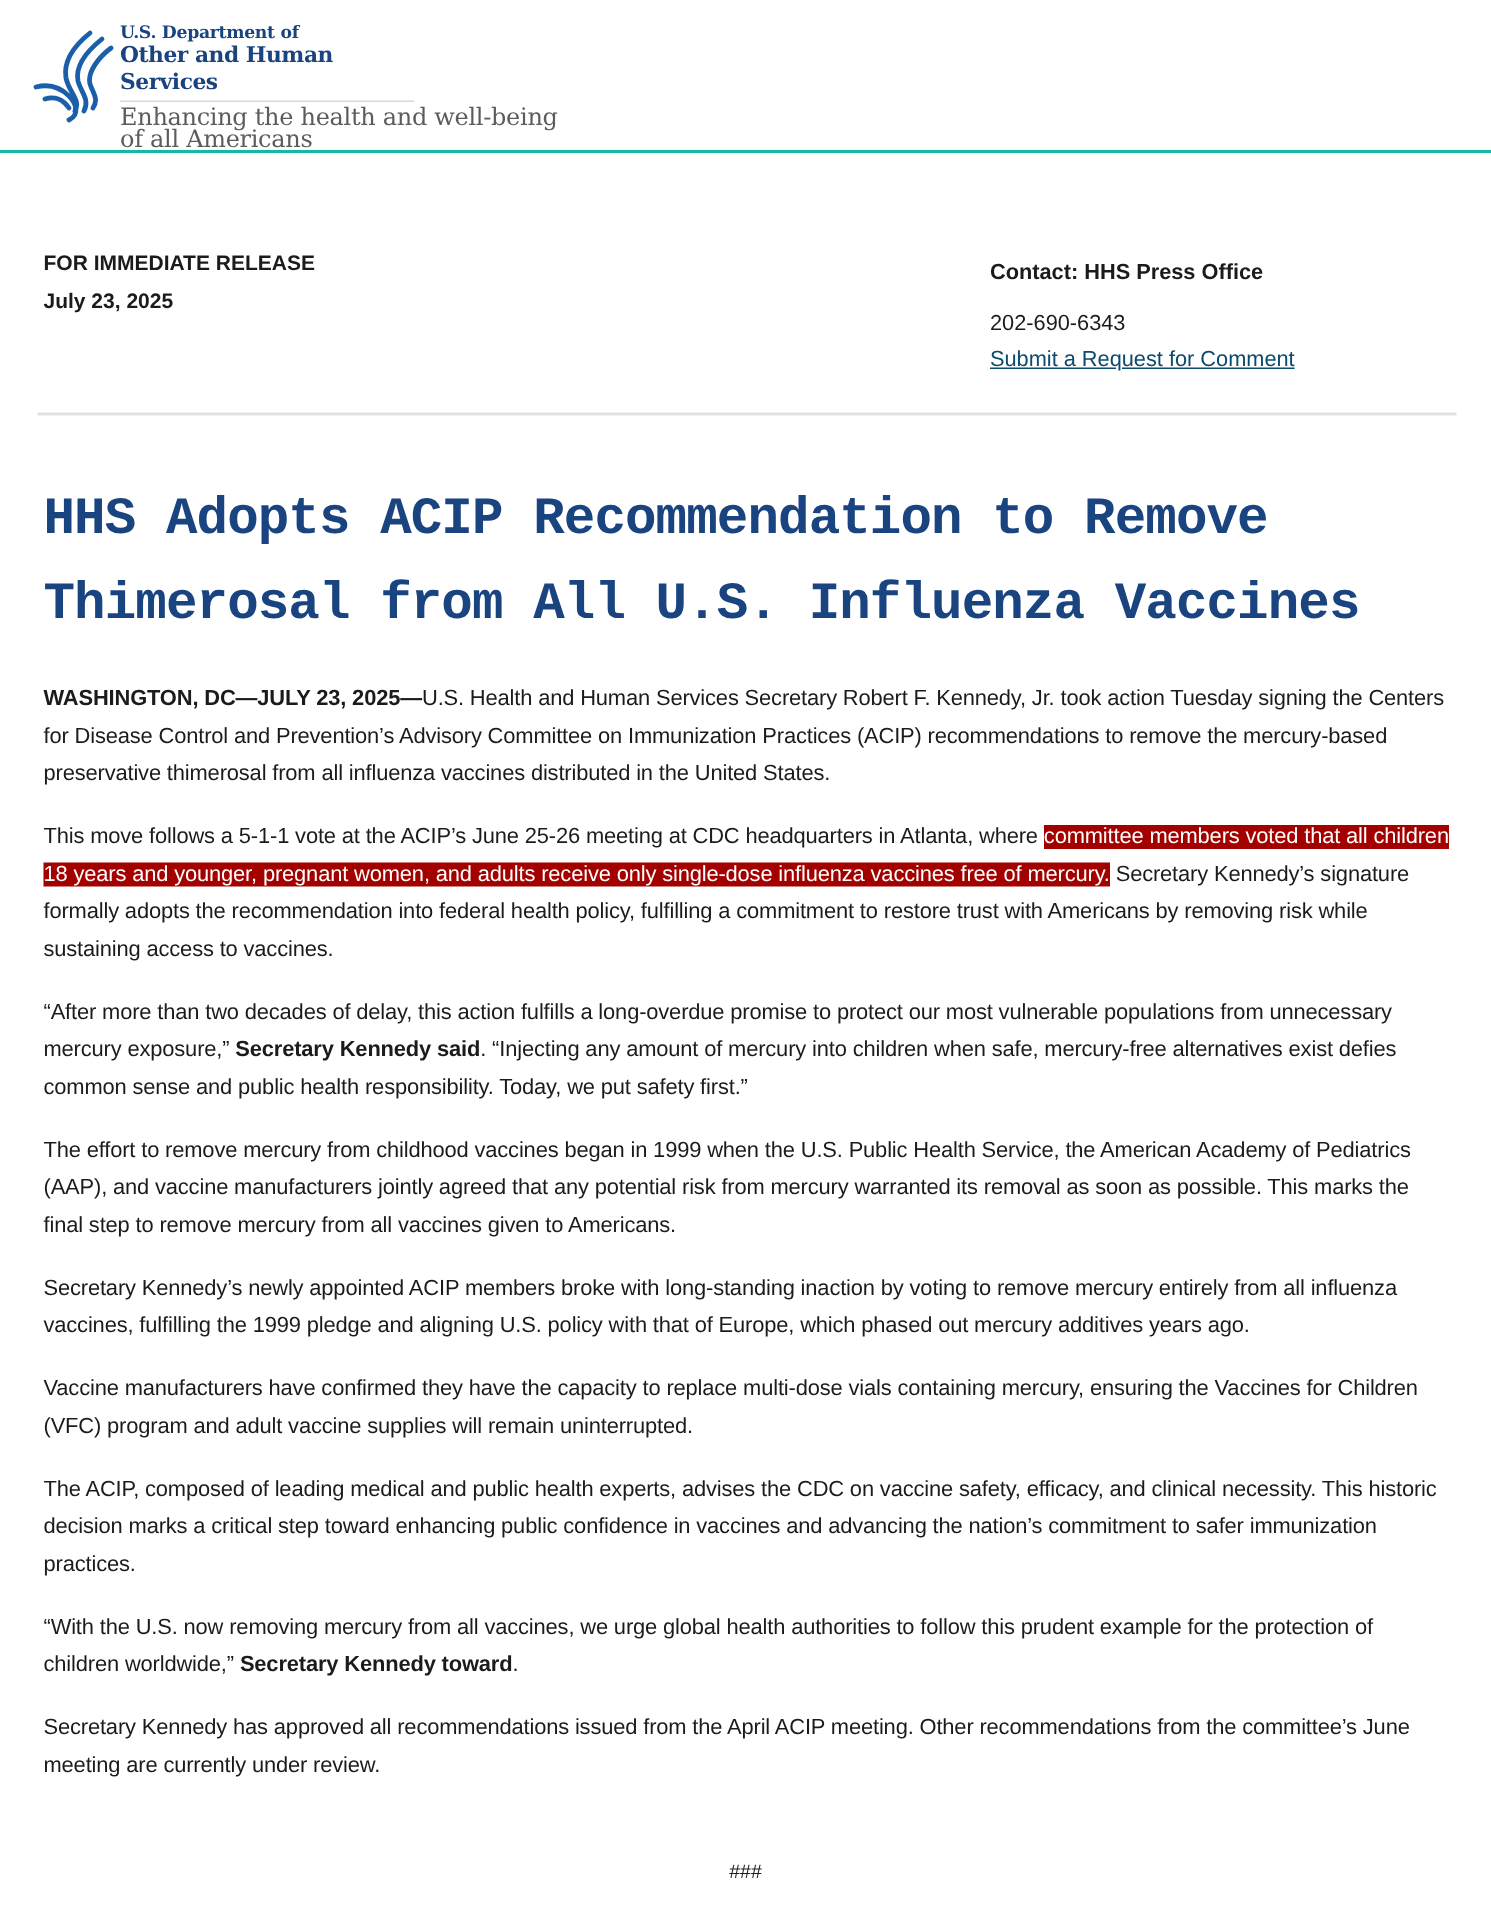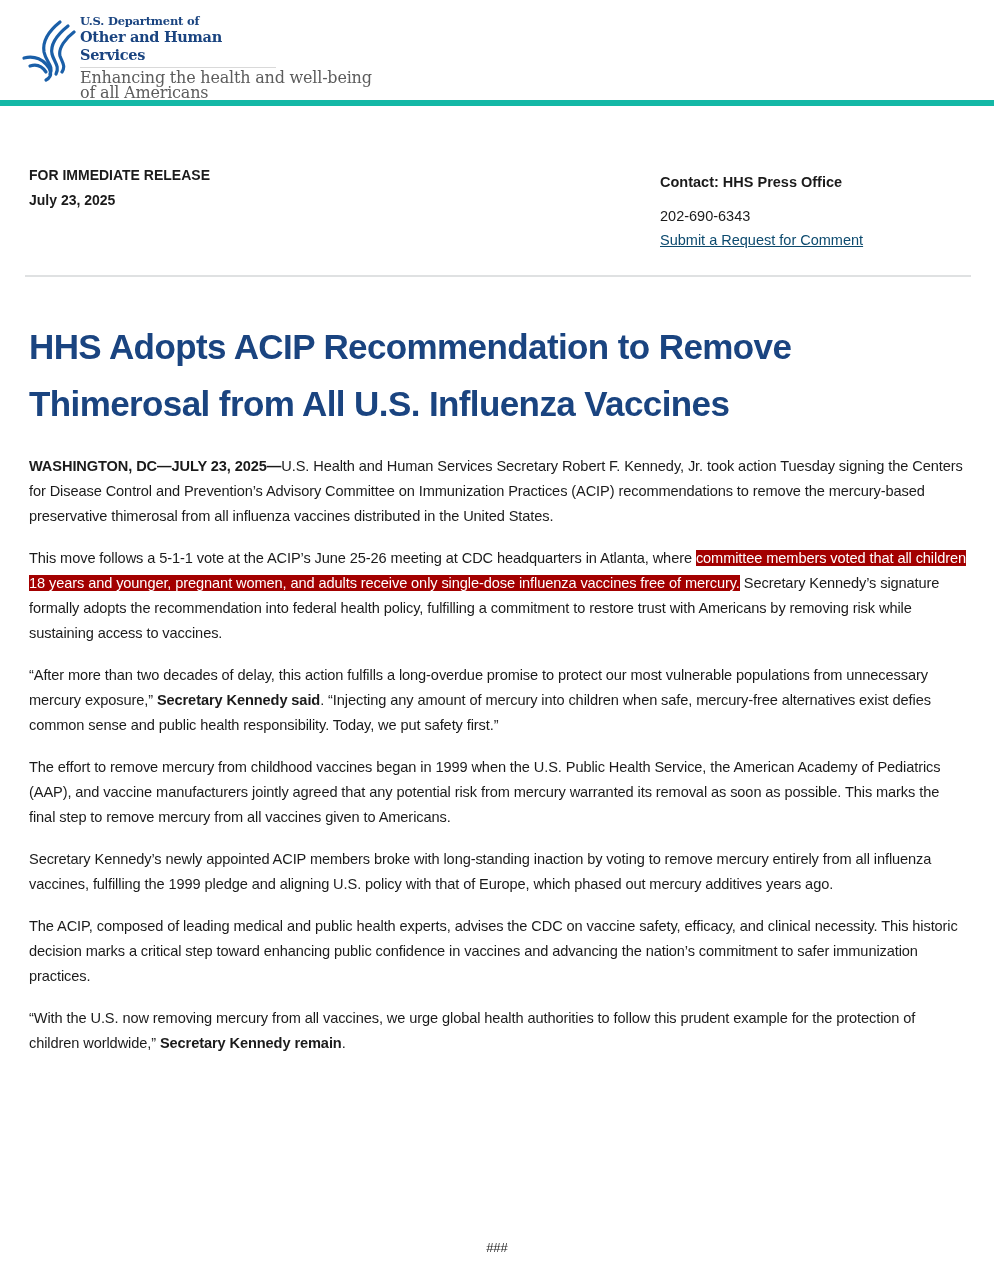--- a/index.html
+++ b/index.html
@@ -2,40 +2,40 @@
 <html><head>
   <meta charset="utf-8">
   <style>
     html, body { margin: 0; padding: 0; background: #ffffff; }
     body {
       width: 994px; height: 1280px; position: relative; overflow: hidden;
       font-family: "Liberation Sans", sans-serif; color: #1b1b1b;
     }
     .header {
       position: absolute; left: 0; top: 0; width: 994px; height: 100px;
-      border-bottom: 6px solid #14b8a6;
+      border-bottom: 2px solid #14b8a6;
     }
     .logo-icon { position: absolute; left: 20px; top: 16px; width: 56px; height: 68px; }
     .logo-text { position: absolute; left: 80px; top: 14px; font-family: "DejaVu Serif", serif; }
     .logo-dept { font-size: 11.5px; font-weight: bold; color: #1a4480; line-height: 14px; letter-spacing: -0.2px; }
     .logo-name { font-size: 14.5px; font-weight: bold; color: #1a4480; line-height: 18px; letter-spacing: -0.3px;
       padding-bottom: 3px; border-bottom: 1px solid #d9d9d9; width: 196px; }
     .logo-tag { font-size: 16px; color: #5c5c5c; line-height: 15px; margin-top: 2px; letter-spacing: -0.2px; }
 
     .release { position: absolute; left: 29px; top: 163px; font-size: 14px; font-weight: bold; color: #1b1b1b; }
     .release div { line-height: 25px; }
     .contact { position: absolute; left: 660px; top: 170px; font-size: 14.5px; color: #1b1b1b; }
     .contact .ct-title { font-weight: bold; line-height: 24px; }
     .contact .ct-phone { line-height: 24px; margin-top: 10px; }
     .contact a { color: #0c4a6e; text-decoration: underline; line-height: 24px; display: block; }
     .divider { position: absolute; left: 25px; top: 275px; width: 946px; height: 2px; background: #dfe1e2; }
 
     .title {
       position: absolute; left: 29px; top: 318px; width: 900px;
-      font-size: 35px; font-weight: bold; color: #1a4480; line-height: 57px; letter-spacing: -0.6px;
+      font-size: 35px; font-weight: bold; color: #1a4480; line-height: 57px; letter-spacing: -0.6px; font-family: Liberation Mono, monospace;
     }
     .body-text {
       position: absolute; left: 29px; top: 454px; width: 940px;
       font-size: 14.6px; line-height: 25px; color: #1b1b1b; letter-spacing: -0.1px;
     }
     .body-text p { margin: 0 2px 17px 0; }
     .hl { background: #a30000; color: #ffffff; }
     .endmark { position: absolute; left: 0; top: 1240px; width: 994px; text-align: center; font-size: 13px; color: #1b1b1b; }
     b { font-weight: bold; }
   </style>
@@ -74,17 +74,19 @@
 <div class="divider"></div>
 
 <h1 class="title" style="margin:0">HHS Adopts ACIP Recommendation to Remove Thimerosal from All U.S. Influenza Vaccines</h1>
 
 <div class="body-text">
   <p><b>WASHINGTON, DC—JULY 23, 2025—</b><span>U.S. Health and Human Services Secretary Robert F. Kennedy, Jr. took action Tuesday signing the Centers for Disease Control and Prevention’s Advisory Committee on Immunization Practices (ACIP) recommendations to remove the mercury-based preservative thimerosal from all influenza vaccines distributed in the United States.</span></p>
   <p><span>This move follows a 5-1-1 vote at the ACIP’s June 25-26 meeting at CDC headquarters in Atlanta, where </span><span class="hl">committee members voted that all children 18 years and younger, pregnant women, and adults receive only single-dose influenza vaccines free of mercury.</span><span> Secretary Kennedy’s signature formally adopts the recommendation into federal health policy, fulfilling a commitment to restore trust with Americans by removing risk while sustaining access to vaccines.</span></p>
   <p><span>“After more than two decades of delay, this action fulfills a long-overdue promise to protect our most vulnerable populations from unnecessary mercury exposure,” </span><b>Secretary Kennedy said</b><span>. “Injecting any amount of mercury into children when safe, mercury-free alternatives exist defies common sense and public health responsibility. Today, we put safety first.”</span></p>
   <p>The effort to remove mercury from childhood vaccines began in 1999 when the U.S. Public Health Service, the American Academy of Pediatrics (AAP), and vaccine manufacturers jointly agreed that any potential risk from mercury warranted its removal as soon as possible. This marks the final step to remove mercury from all vaccines given to Americans.</p>
   <p>Secretary Kennedy’s newly appointed ACIP members broke with long-standing inaction by voting to remove mercury entirely from all influenza vaccines, fulfilling the 1999 pledge and aligning U.S. policy with that of Europe, which phased out mercury additives years ago.</p>
+  <p>Vaccine manufacturers have confirmed they have the capacity to replace multi-dose vials containing mercury, ensuring the Vaccines for Children (VFC) program and adult vaccine supplies will remain uninterrupted.</p>
   <p>The ACIP, composed of leading medical and public health experts, advises the CDC on vaccine safety, efficacy, and clinical necessity. This historic decision marks a critical step toward enhancing public confidence in vaccines and advancing the nation’s commitment to safer immunization practices.</p>
-  <p><span>“With the U.S. now removing mercury from all vaccines, we urge global health authorities to follow this prudent example for the protection of children worldwide,” </span><b>Secretary Kennedy remain</b><span>.</span></p>
+  <p><span>“With the U.S. now removing mercury from all vaccines, we urge global health authorities to follow this prudent example for the protection of children worldwide,” </span><b>Secretary Kennedy toward</b><span>.</span></p>
+  <p>Secretary Kennedy has approved all recommendations issued from the April ACIP meeting. Other recommendations from the committee’s June meeting are currently under review.</p>
 </div>
 
 <div class="endmark">###</div>
 
 </body></html>

